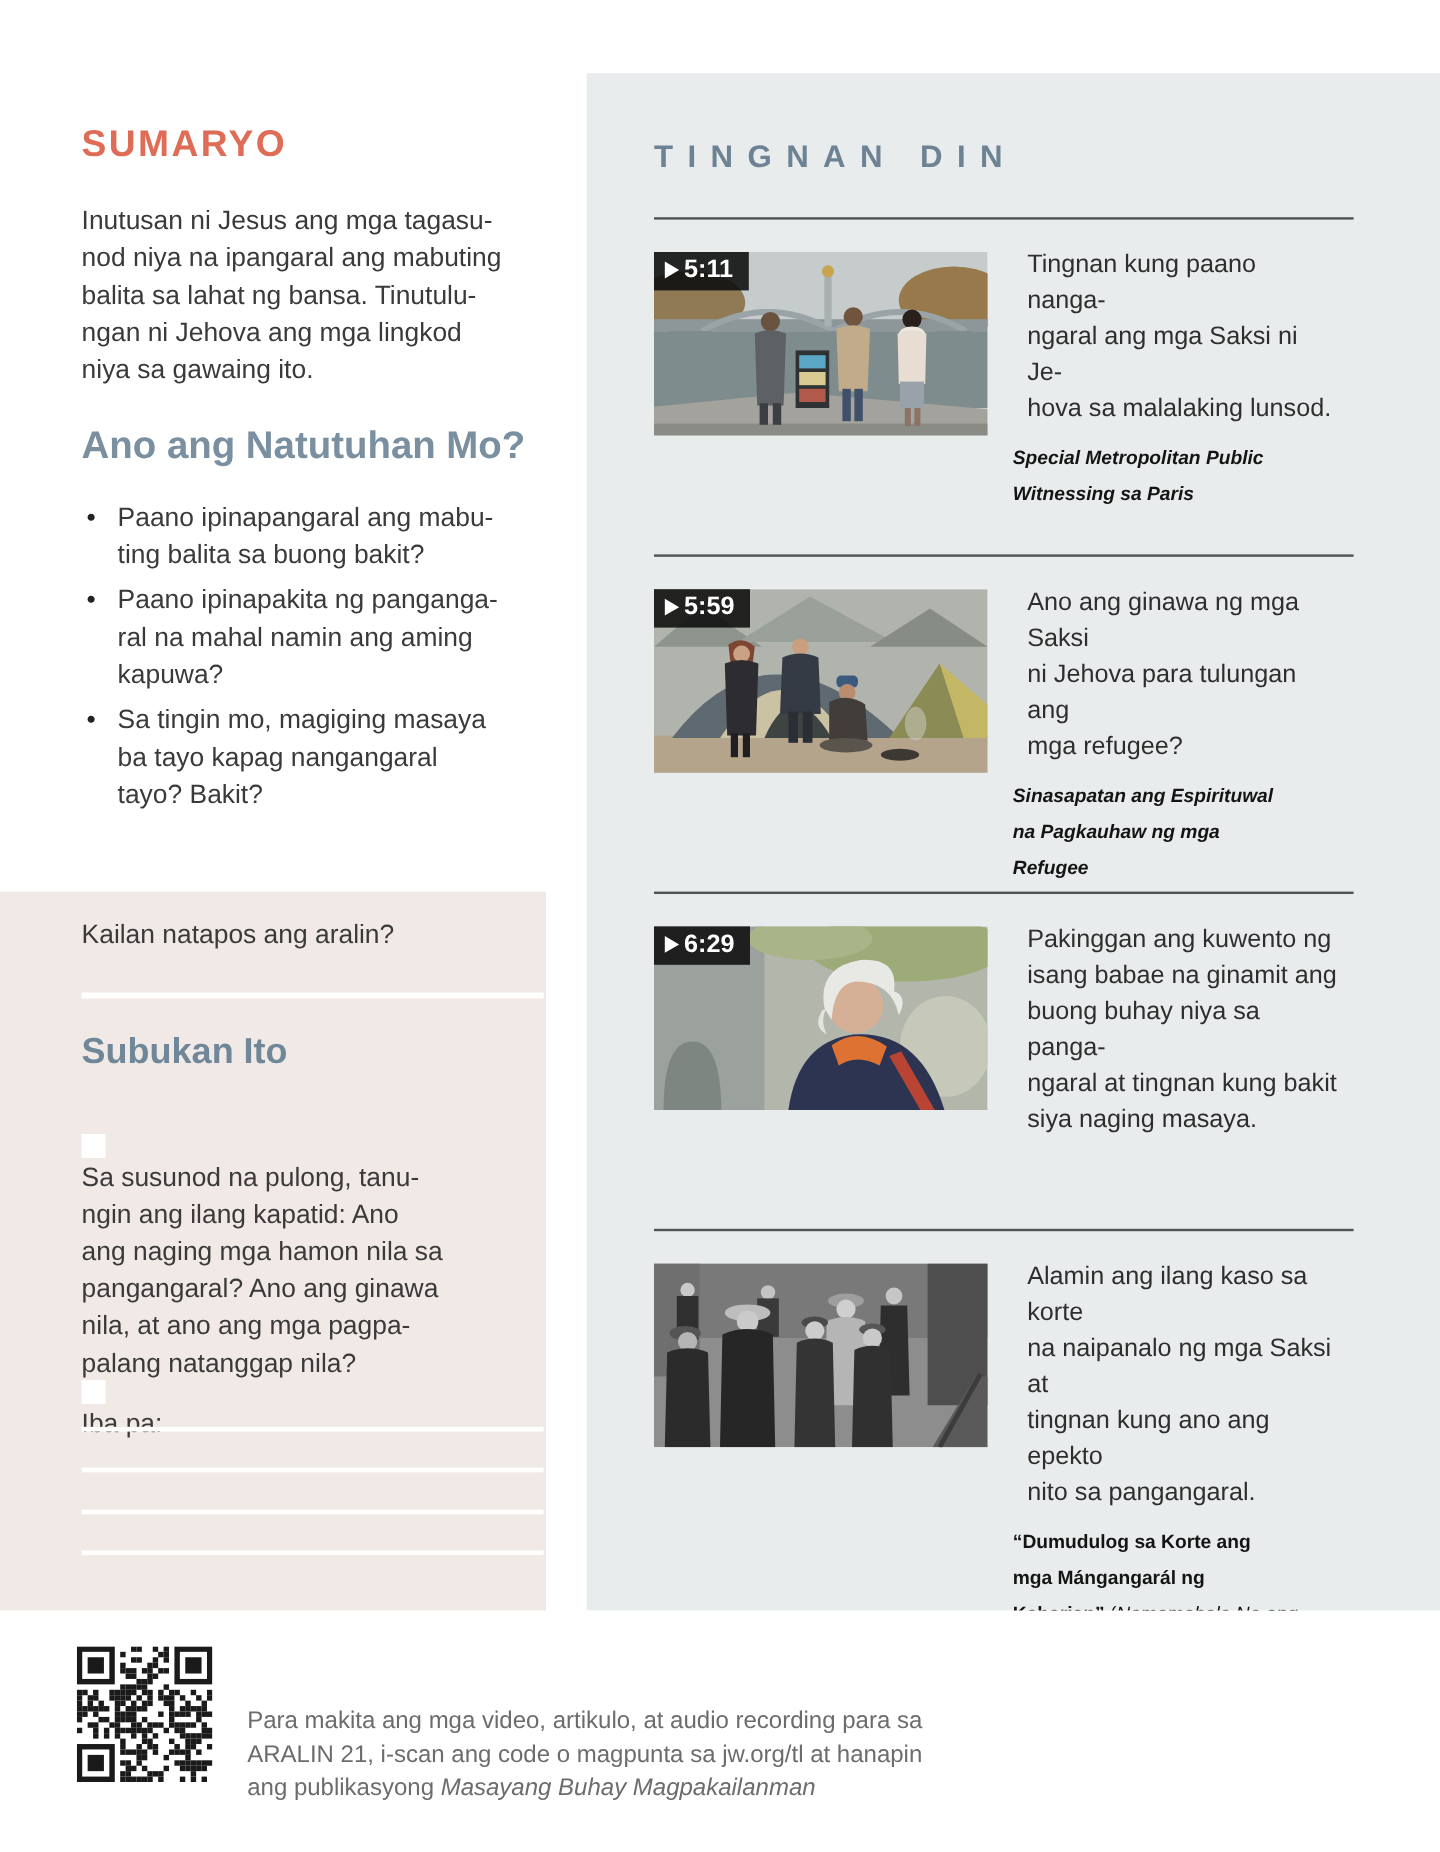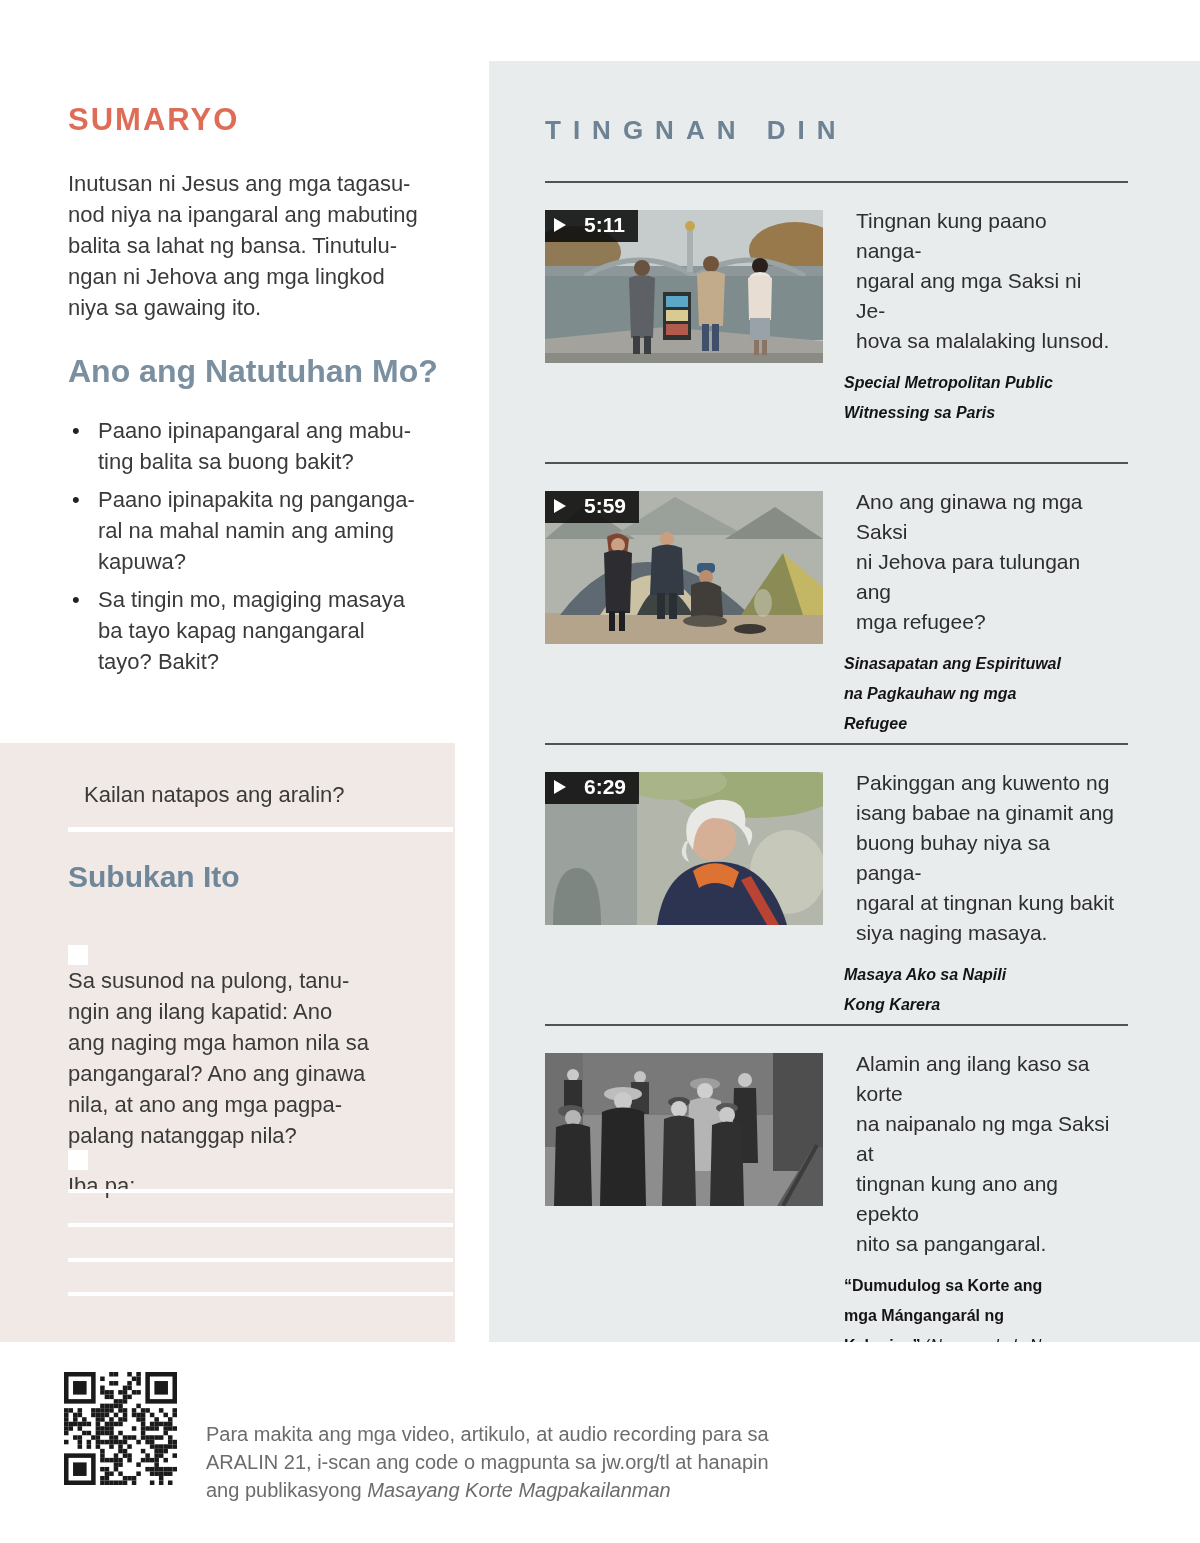--- a/index.html
+++ b/index.html
@@ -11,39 +11,39 @@
   .summary-heading{margin:0;color:#df6c56;font-size:31px;line-height:34px;font-weight:bold;letter-spacing:2px;}
   .summary-body{margin:31px 0 0;font-size:22px;line-height:31px;white-space:pre-line;}
   .learned-heading{margin:28px 0 0;color:#7a8fa0;font-size:32px;line-height:40px;font-weight:bold;}
   .learned-list{list-style:none;margin:24px 0 0;padding:0;}
   .learned-list li{display:flex;margin:0 0 7px;}
   .bullet-dot{flex:none;width:26px;padding-left:4px;font-size:22px;line-height:31px;color:#222;}
   .bullet-text{font-size:22px;line-height:31px;white-space:pre-line;}
 
   
   .review-panel{position:absolute;left:0;top:743px;width:455px;height:599px;background:#f0e9e5;}
-  .review-question{position:absolute;left:68px;top:20px;margin:16px;font-size:22px;line-height:31px;}
+  .review-question{position:absolute;left:68px;top:20px;margin:0;font-size:22px;line-height:31px;}
   .write-line{position:absolute;left:68px;width:385px;height:4px;background:#ffffff;}
   .wl-q{top:84px;height:5px;}
   .wl-a{top:446px;} .wl-b{top:480px;} .wl-c{top:515px;} .wl-d{top:549px;}
   .try-heading{position:absolute;left:68px;top:115px;margin:0;color:#70879a;font-size:30px;line-height:38px;font-weight:bold;}
   .task{position:absolute;left:68px;display:flex;flex-direction:column;}
   .task-1{top:196px;} .task-2{top:401px;}
   .checkbox{flex:none;width:20px;height:20px;background:#ffffff;margin:6px 15px 0 0;}
   .task-text{font-size:22px;line-height:31px;white-space:pre-line;}
 
   
   .see-also-panel{position:absolute;left:489px;top:61px;width:711px;height:1281px;background:#e9eced;overflow:hidden;}
   .see-also-heading{margin:54px 72px 0 56px;height:66px;box-sizing:border-box;color:#6d8394;font-size:26px;line-height:30px;font-weight:bold;letter-spacing:12px;}
   .media-items{margin:0 72px 0 56px;}
   .media-item{border-top:2px solid #4e5356;height:281px;box-sizing:border-box;padding-top:27px;display:flex;gap:21px;}
   .media-item:last-child{height:auto;}
   .thumb{position:relative;flex:none;width:278px;height:153px;}
   .thumb svg{display:block;}
-  .duration-badge{position:absolute;left:0;top:0;display:flex;align-items:center;gap:18px;background:rgba(12,12,12,0.88);color:#fff;font-size:21px;font-weight:bold;padding:3px 13px 5px 9px;}
+  .duration-badge{position:absolute;left:0;top:0;display:flex;align-items:center;gap:4px;background:rgba(12,12,12,0.88);color:#fff;font-size:21px;font-weight:bold;padding:3px 13px 5px 9px;}
   .play-icon{width:0;height:0;border-left:12px solid #ffffff;border-top:7px solid transparent;border-bottom:7px solid transparent;}
   .caption{width:292px;}
   .media-desc{margin:-4px 12px 0;font-size:21px;line-height:30px;color:#2e2e2e;white-space:pre-line;}
   .media-title{margin:12px 0 0;font-size:16px;line-height:30px;color:#141414;font-weight:bold;font-style:italic;white-space:pre-line;}
   .media-title-mixed{font-weight:normal;font-style:normal;}
   .t-quote{font-weight:bold;}
   .t-book{font-style:italic;}
 
   
   .qr-wrap{position:absolute;left:64px;top:1372px;width:113px;height:113px;}
@@ -222,22 +222,20 @@
             <span class="play-icon"></span>
             <span>6:29</span>
           </span>
         </div>
         <div class="caption">
           <p class="media-desc">Pakinggan ang kuwento ng
 isang babae na ginamit ang
 buong buhay niya sa panga-
 ngaral at tingnan kung bakit
 siya naging masaya.</p>
-          <p class="media-title">Masaya Ako sa Napili
-Kong Karera</p>
         </div>
       </article>
 
       <article class="media-item">
         <div class="thumb">
           <svg viewBox="0 0 278 153" width="278" height="153">
             <rect width="278" height="153" fill="#8d8d8d"></rect>
             <rect width="278" height="62" fill="#797979"></rect>
             <rect x="0" y="0" width="38" height="94" fill="#6f6f6f"></rect>
             <rect x="228" width="50" height="118" fill="#4e4e4e"></rect>
@@ -514,15 +512,15 @@
         <rect x="81" y="0" width="31.5" height="31.5" fill="#1a1a1a"></rect>
         <rect x="85.5" y="4.5" width="22.5" height="22.5" fill="#ffffff"></rect>
         <rect x="90" y="9" width="13.5" height="13.5" fill="#1a1a1a"></rect>
         <rect x="0" y="81" width="31.5" height="31.5" fill="#1a1a1a"></rect>
         <rect x="4.5" y="85.5" width="22.5" height="22.5" fill="#ffffff"></rect>
         <rect x="9" y="90" width="13.5" height="13.5" fill="#1a1a1a"></rect>
       </svg>
   </div>
   <p class="footer-text"><span>Para makita ang mga video, artikulo, at audio recording para sa
 ARALIN 21, i-scan ang code o magpunta sa jw.org/tl at hanapin
-ang publikasyong </span><span class="footer-pub">Masayang Korte Magpakailanman</span></p>
+ang publikasyong </span><span class="footer-pub">Masayang Buhay Magpakailanman</span></p>
 
 </div>
 
 </body></html>

